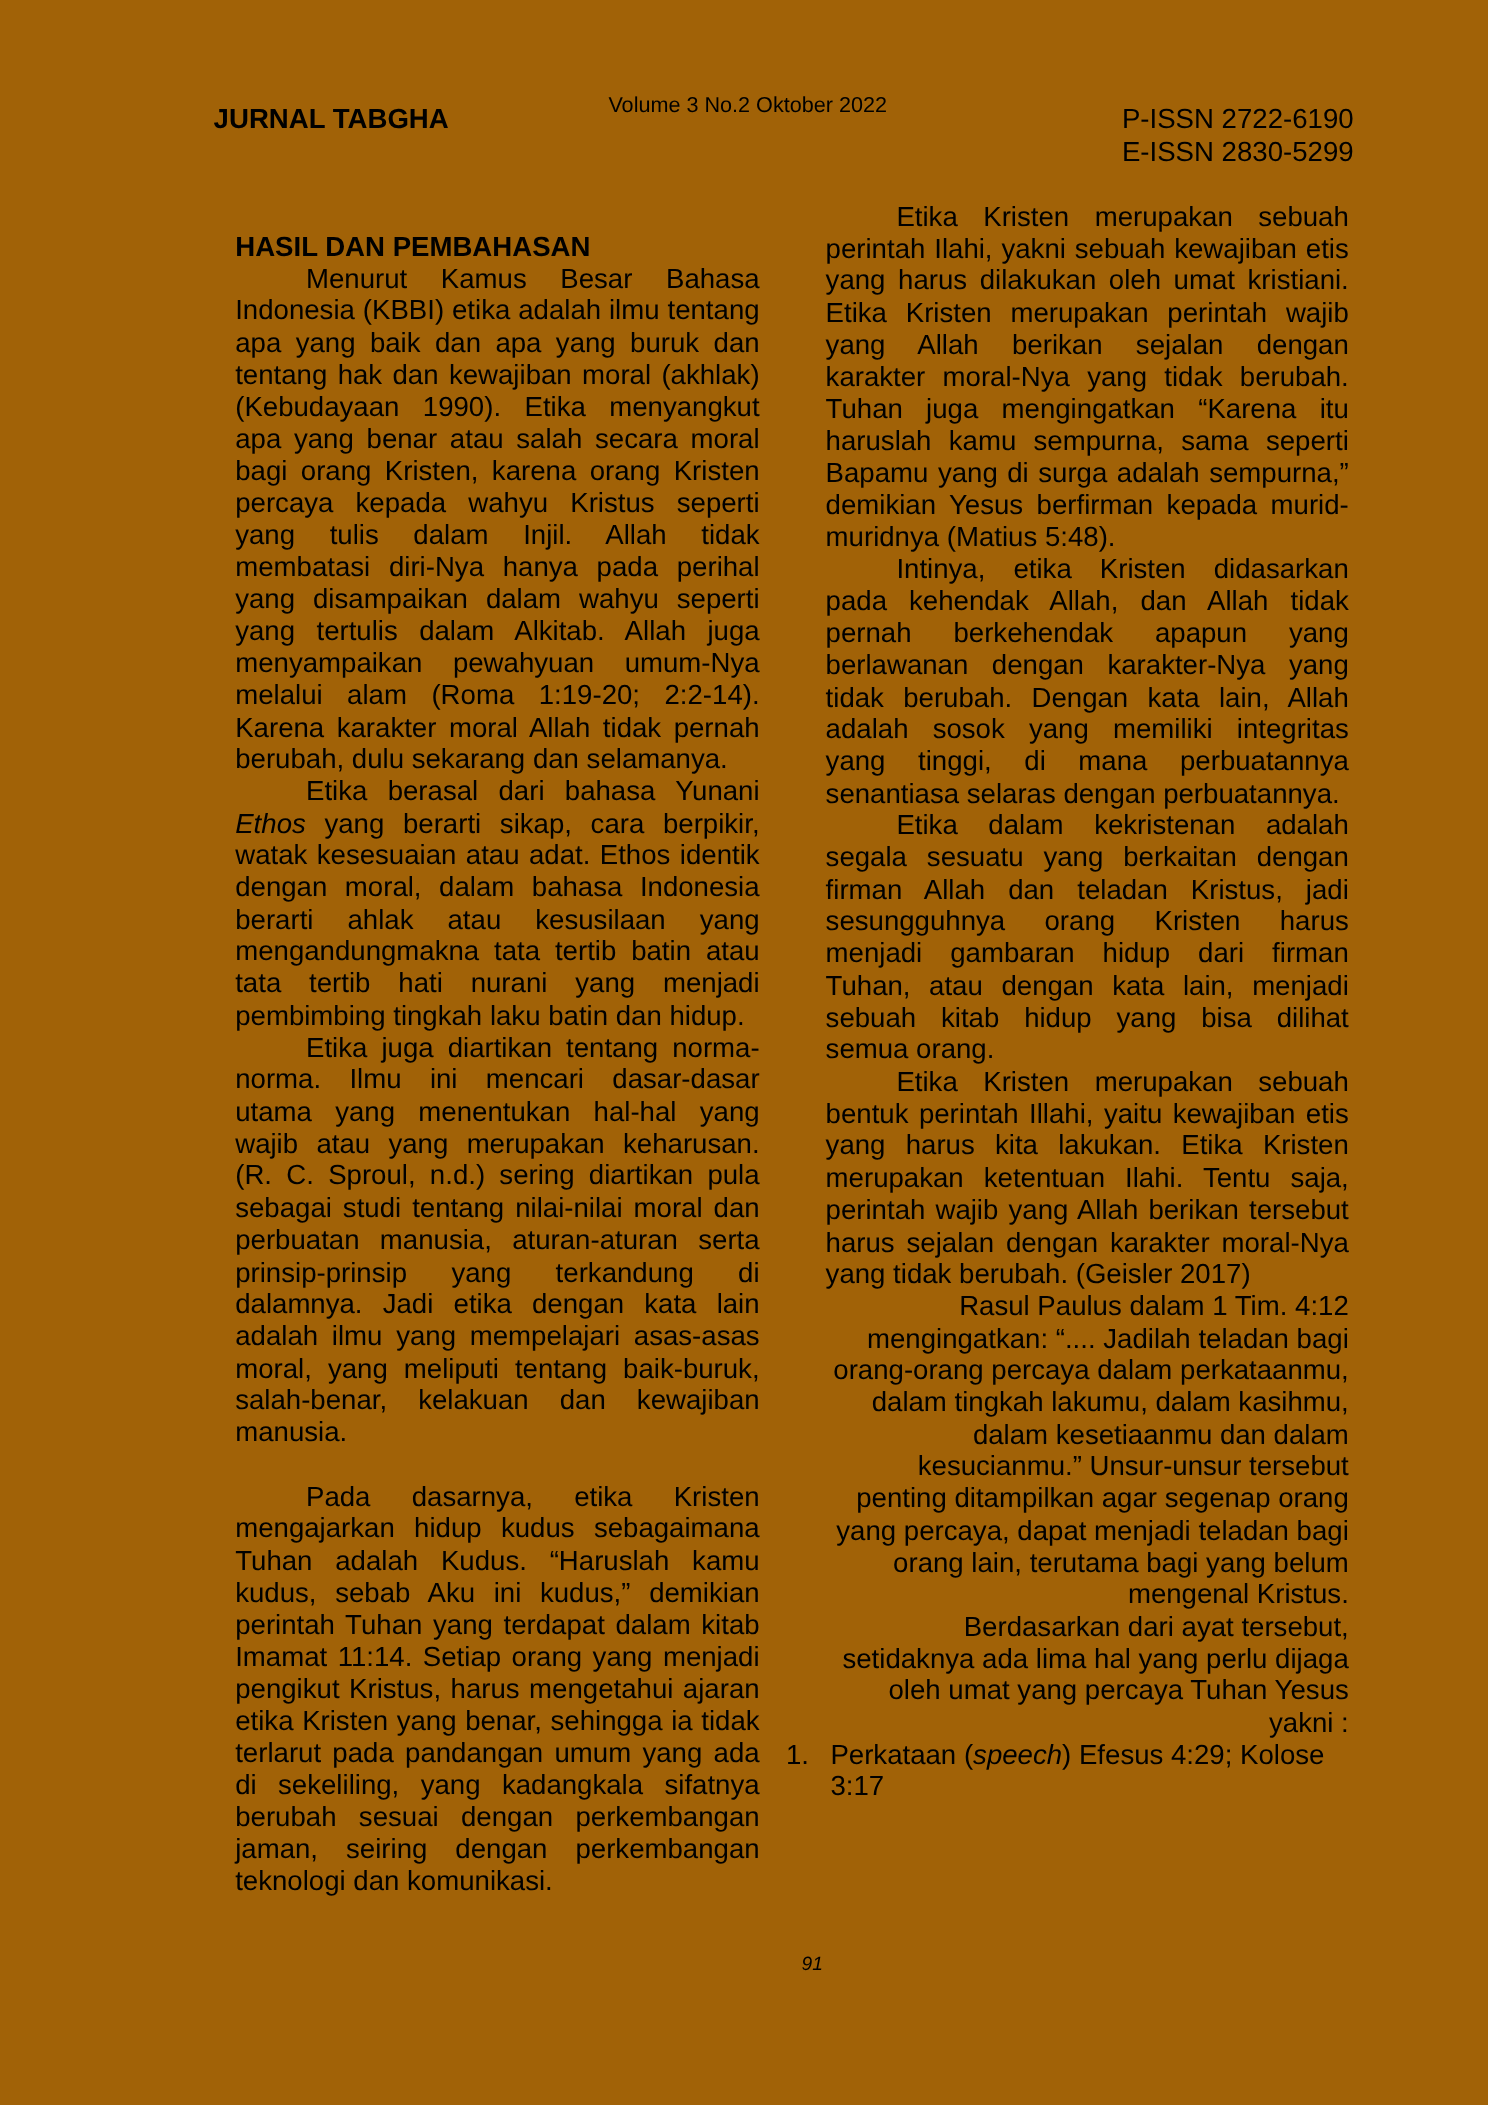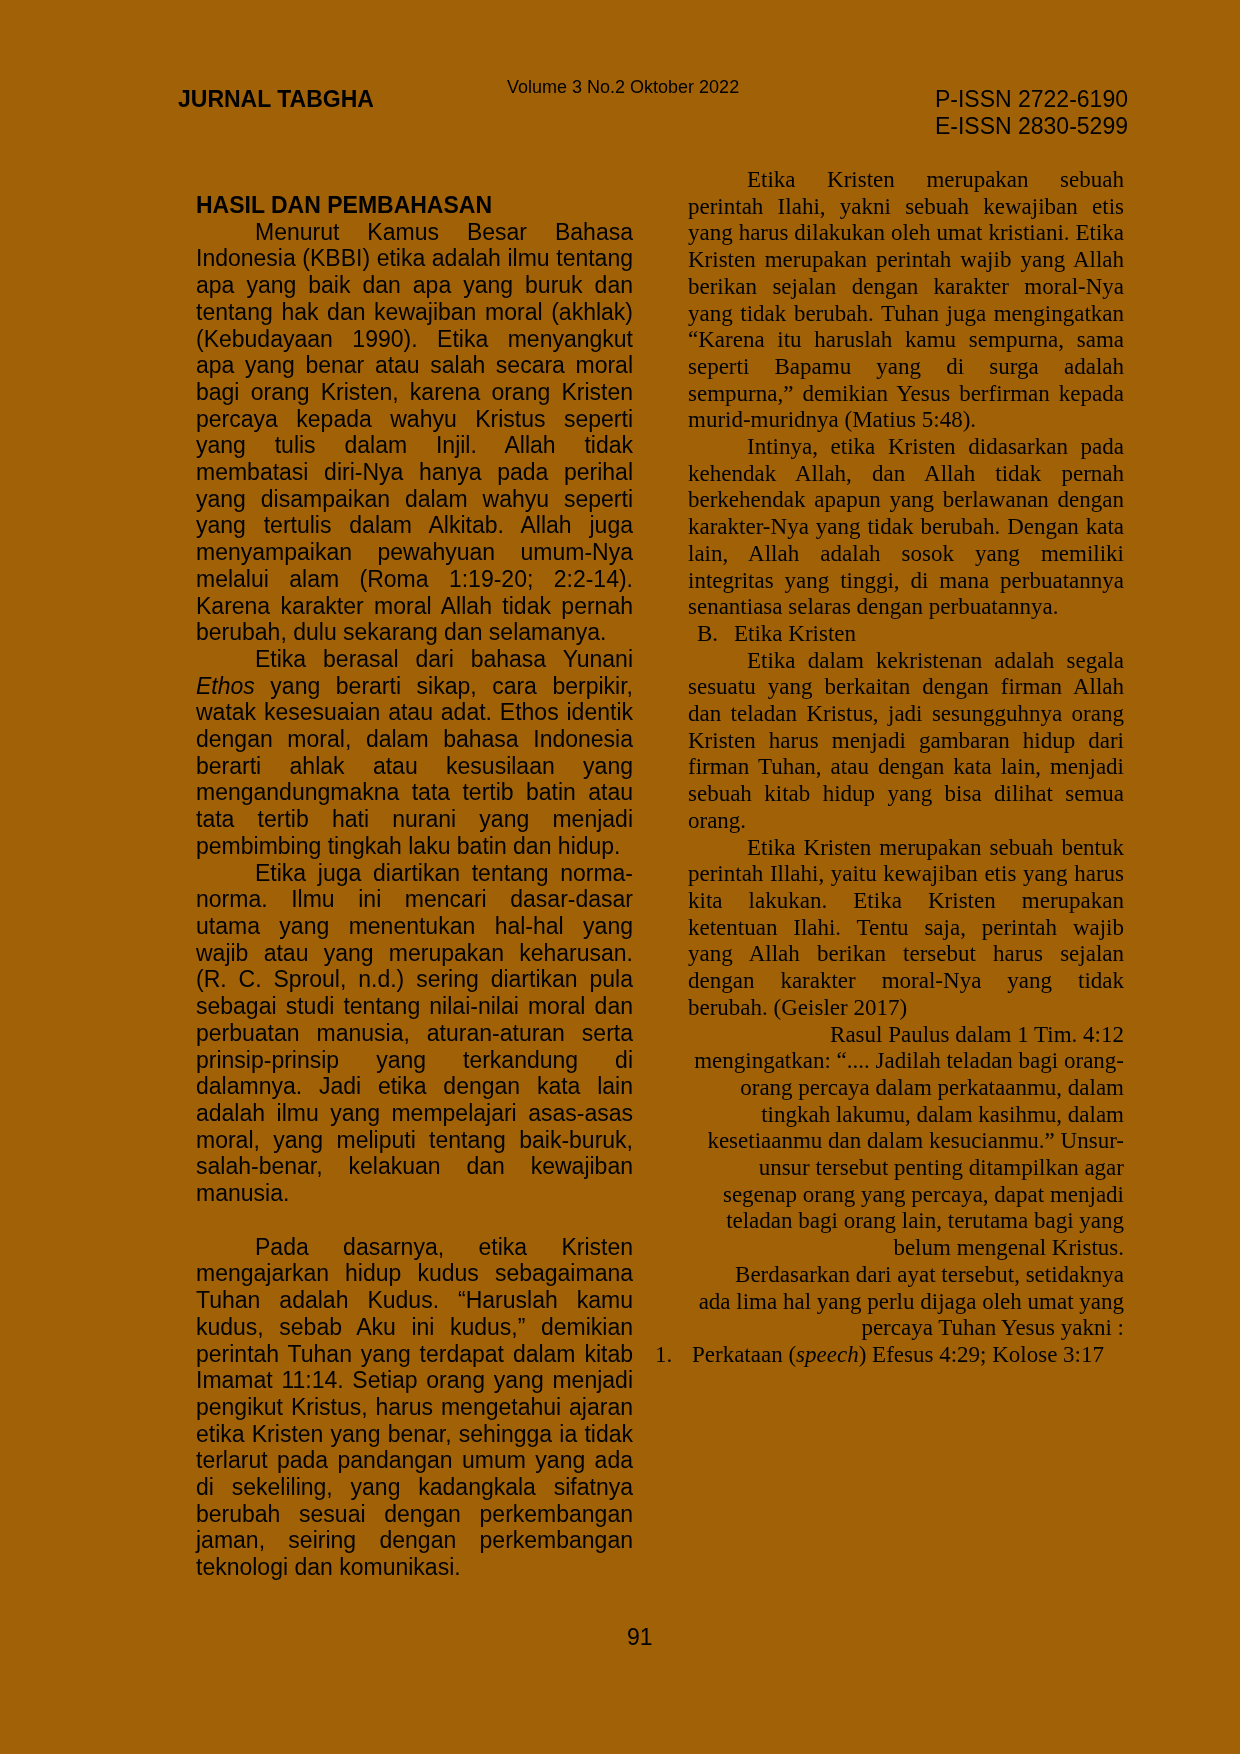--- a/index.html
+++ b/index.html
@@ -28,35 +28,35 @@
   .hdr-issn {
     position: absolute; right: 112px; top: 86px;
     font-size: 23px; line-height: 27px;
     text-align: center; white-space: nowrap;
   }
   .col {
     position: absolute;
     font-size: 23px; line-height: 26.7px;
   }
   .col-left  { left: 177px; top: 192px; width: 437px; margin-left: 19px; }
-  .col-right { left: 688px; top: 167px; width: 436px; font-family: Liberation Serif, serif; }
+  .col-right { left: 688px; top: 167px; width: 436px; }
   .col p { margin: 0; padding: 0; }
   .heading1 { font-weight: bold; text-align: left; }
   .section .sec-label { display: inline-block; margin-left: 9px; min-width: 37px; }
   .para { text-align: justify; }
   .para.left { text-align: right; }
   .indent-normal { text-indent: 59px; }
   .indent-small  { text-indent: 38px; }
   .spacer { height: 27px; }
   .list-item { position: relative; padding-left: 4px; text-align: left; }
   .list-num { position: absolute; left: -33px; top: 0; }
   em { font-style: italic; }
   .page-num {
-    position: absolute; left: 627px; top: 1624px;
-    font-size: 23px; line-height: 27px;
+    position: absolute; left: 668px; top: 1624px;
+    font-size: 16px; line-height: 27px; font-style: italic;
   }
 </style>
 </head>
 <body>
 
 <div class="page">
 
   <div class="hdr-journal">JURNAL TABGHA</div>
   <div class="hdr-volume">Volume 3 No.2 Oktober 2022</div>
   <div class="hdr-issn">
@@ -68,21 +68,20 @@
       <p class="heading1">HASIL DAN PEMBAHASAN</p>
       <p class="para indent-normal"><span>Menurut Kamus Besar Bahasa Indonesia (KBBI) etika adalah ilmu tentang apa yang baik dan apa yang buruk dan tentang hak dan kewajiban moral (akhlak) (Kebudayaan 1990). Etika menyangkut apa yang benar atau salah secara moral bagi orang Kristen, karena orang Kristen percaya kepada wahyu Kristus seperti yang tulis dalam Injil. Allah tidak membatasi diri-Nya hanya pada perihal yang disampaikan dalam wahyu seperti yang tertulis dalam Alkitab. Allah juga menyampaikan pewahyuan umum-Nya melalui alam (Roma 1:19-20; 2:2-14). Karena karakter moral Allah tidak pernah berubah, dulu sekarang dan selamanya.</span></p>
       <p class="para indent-normal"><span>Etika berasal dari bahasa Yunani </span><em>Ethos</em><span> yang berarti sikap, cara berpikir, watak kesesuaian atau adat. Ethos identik dengan moral, dalam bahasa Indonesia berarti ahlak atau kesusilaan yang mengandungmakna tata tertib batin atau tata tertib hati nurani yang menjadi pembimbing tingkah laku batin dan hidup.</span></p>
       <p class="para indent-normal"><span>Etika juga diartikan tentang norma-norma. Ilmu ini mencari dasar-dasar utama yang menentukan hal-hal yang wajib atau yang merupakan keharusan. (R. C. Sproul, n.d.) sering diartikan pula sebagai studi tentang nilai-nilai moral dan perbuatan manusia, aturan-aturan serta prinsip-prinsip yang terkandung di dalamnya. Jadi etika dengan kata lain adalah ilmu yang mempelajari asas-asas moral, yang meliputi tentang baik-buruk, salah-benar, kelakuan dan kewajiban manusia.</span></p>
       <div class="spacer"></div>
       <p class="para indent-normal"><span>Pada dasarnya, etika Kristen mengajarkan hidup kudus sebagaimana Tuhan adalah Kudus. “Haruslah kamu kudus, sebab Aku ini kudus,” demikian perintah Tuhan yang terdapat dalam kitab Imamat 11:14.  Setiap orang yang menjadi pengikut Kristus, harus mengetahui ajaran etika Kristen yang benar, sehingga ia tidak terlarut pada pandangan umum yang ada di sekeliling, yang kadangkala sifatnya berubah sesuai dengan perkembangan jaman, seiring dengan perkembangan teknologi dan komunikasi.</span></p>
     </section>
   <section class="col col-right" id="col-right">
       <p class="para indent-normal"><span>Etika Kristen merupakan sebuah perintah Ilahi, yakni sebuah kewajiban etis yang harus dilakukan oleh umat kristiani. Etika Kristen merupakan perintah wajib yang Allah berikan sejalan dengan karakter moral-Nya yang tidak berubah. Tuhan juga mengingatkan “Karena itu haruslah kamu sempurna, sama seperti Bapamu yang di surga adalah sempurna,” demikian Yesus berfirman kepada murid-muridnya (Matius 5:48).</span></p>
       <p class="para indent-normal"><span>Intinya, etika Kristen didasarkan pada kehendak Allah, dan Allah tidak pernah berkehendak apapun yang berlawanan dengan karakter-Nya yang tidak berubah. Dengan kata lain, Allah adalah sosok yang memiliki integritas yang tinggi, di mana perbuatannya senantiasa selaras dengan perbuatannya.</span></p>
-      <p class="section"><span class="sec-label">B.</span><span class="sec-title">Etika Kristen</span></p>
       <p class="para indent-normal"><span>Etika dalam kekristenan adalah segala sesuatu yang berkaitan dengan firman Allah dan teladan Kristus, jadi sesungguhnya orang Kristen harus menjadi gambaran hidup dari firman Tuhan, atau dengan kata lain, menjadi sebuah kitab hidup yang bisa dilihat semua orang.</span></p>
       <p class="para indent-normal"><span>Etika Kristen merupakan sebuah bentuk perintah Illahi, yaitu kewajiban etis yang harus kita lakukan. Etika Kristen merupakan ketentuan Ilahi. Tentu saja, perintah wajib yang Allah berikan tersebut harus sejalan dengan karakter moral-Nya yang tidak berubah. (Geisler 2017)</span></p>
       <p class="para left indent-normal"><span>Rasul Paulus dalam 1 Tim. 4:12 mengingatkan: “.... Jadilah teladan bagi orang-orang percaya dalam perkataanmu, dalam tingkah lakumu, dalam kasihmu, dalam kesetiaanmu dan dalam kesucianmu.” Unsur-unsur tersebut penting ditampilkan agar segenap orang yang percaya, dapat menjadi teladan bagi orang lain, terutama bagi yang belum mengenal Kristus.</span></p>
       <p class="para left indent-small"><span>Berdasarkan dari ayat tersebut, setidaknya ada lima hal yang perlu dijaga oleh umat yang percaya Tuhan Yesus yakni :</span></p>
       <div class="list-item"><span class="list-num">1.</span><span><span>Perkataan (</span><em>speech</em><span>) Efesus 4:29; Kolose 3:17</span></span></div>
     </section>
 
   <div class="page-num">91</div>
 
 </div>

